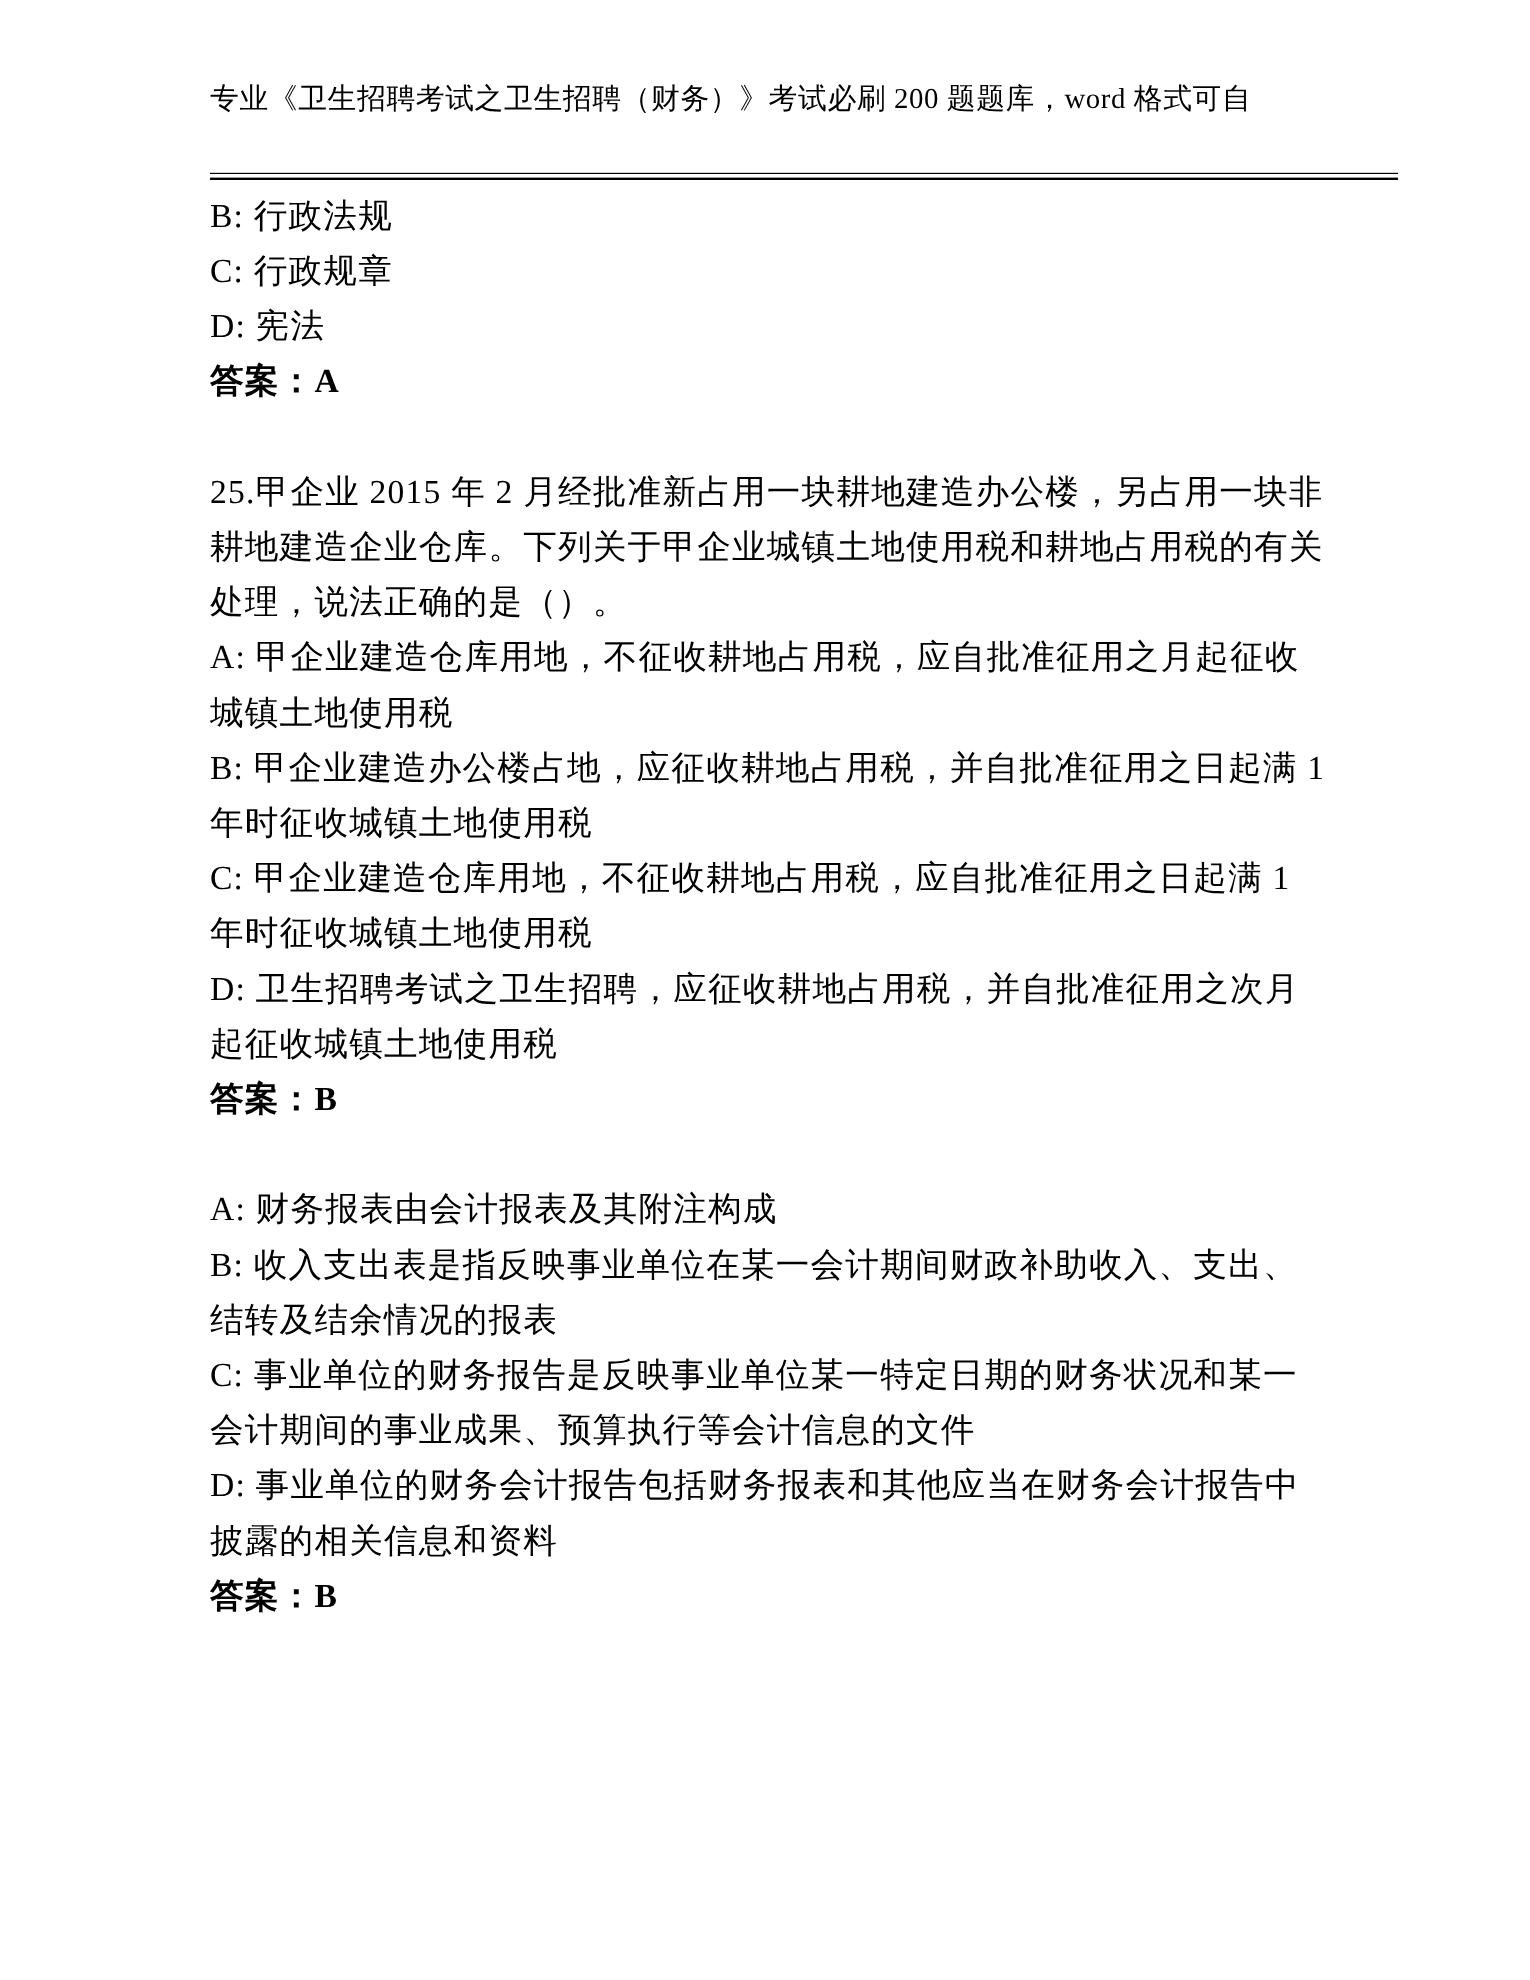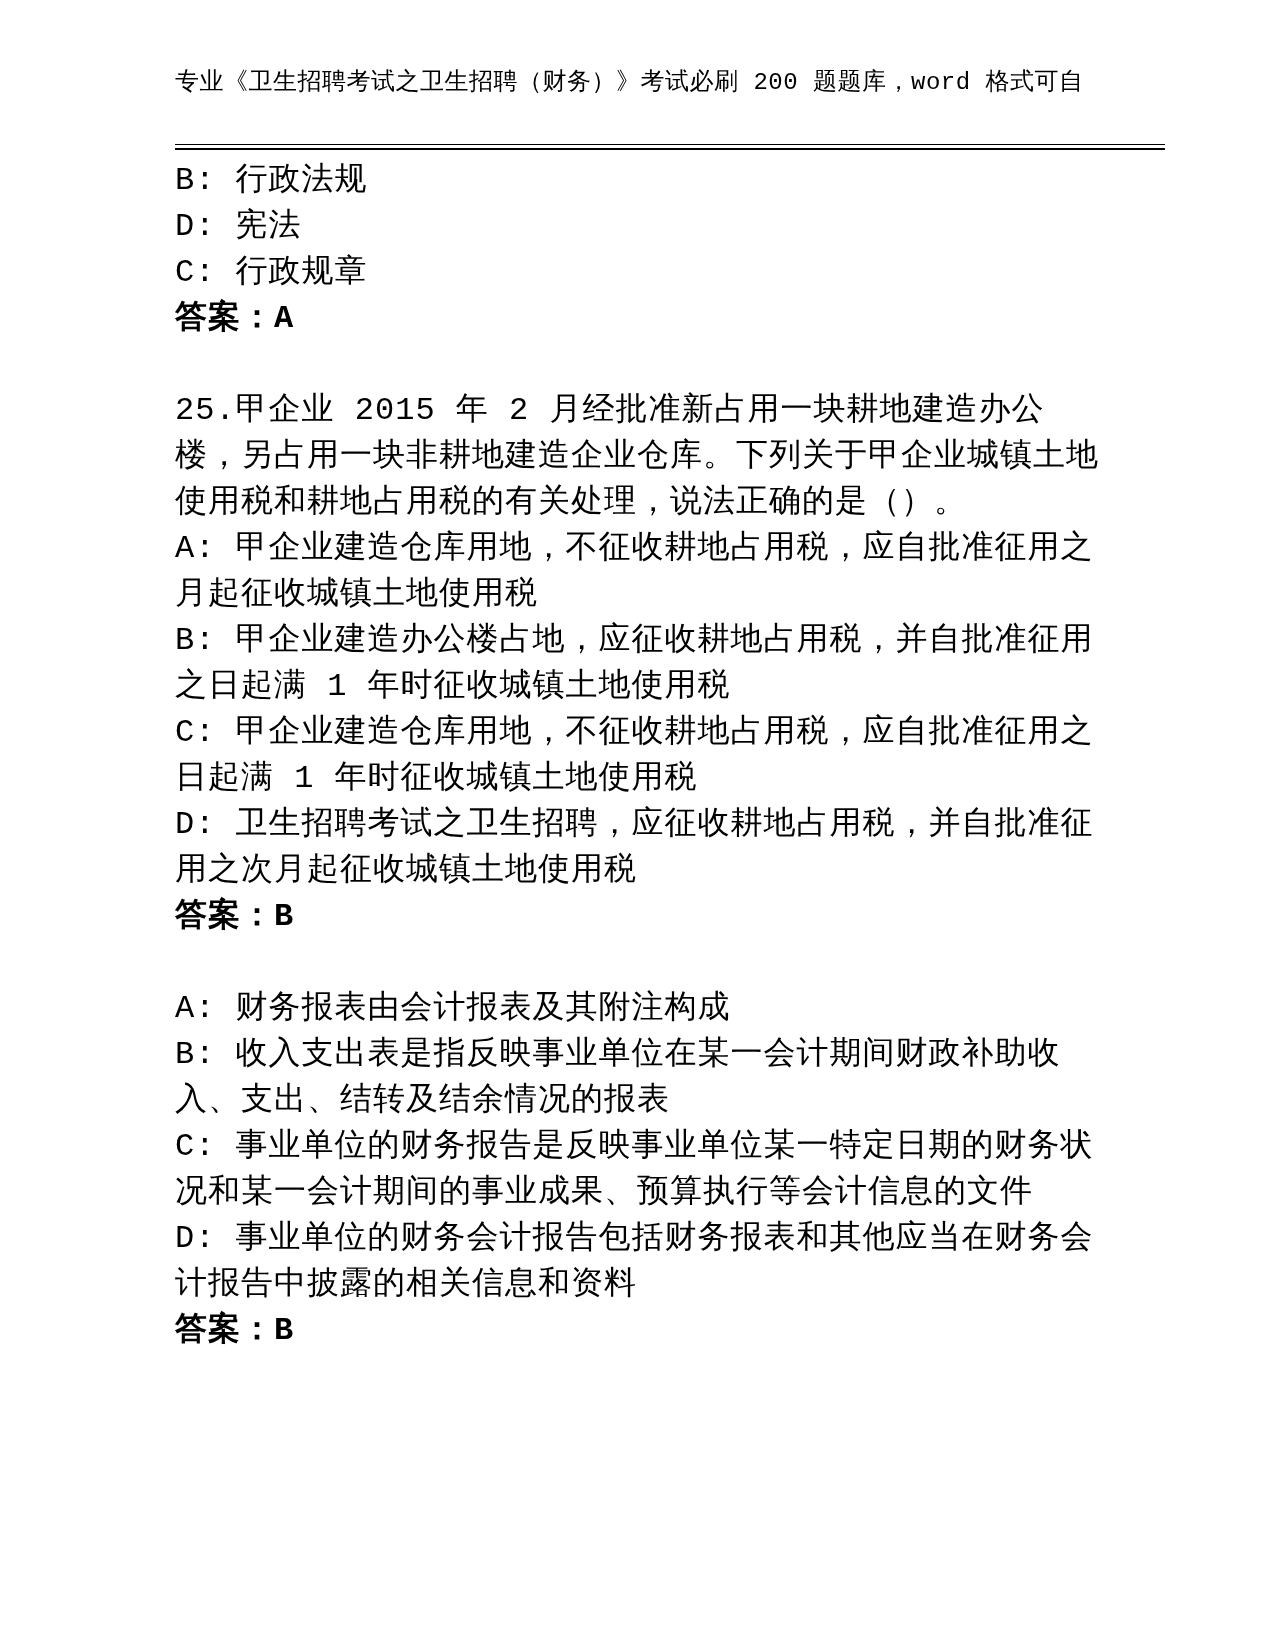--- a/index.html
+++ b/index.html
@@ -7,39 +7,39 @@
     padding: 0;
     background: #ffffff;
   }
   .page {
     position: relative;
     width: 1275px;
     height: 1650px;
     background: #ffffff;
     box-sizing: border-box;
     padding: 66px 165px 0 175px;
-    font-family: Liberation Mono, monospace;
+    font-family: Liberation Serif, serif;
     color: #000000;
     overflow: hidden;
   }
   .doc-header {
     font-size: 24px;
     line-height: 34px;
     letter-spacing: 0.5px;
   }
   .header-rule {
     margin-top: 44px;
     width: 990px;
     height: 3px;
     border-top: 1px solid #000000;
     border-bottom: 2px solid #000000;
   }
   .doc-body {
     margin-top: 8px;
-    font-size: 32px;
+    font-size: 28px;
     line-height: 46px;
     letter-spacing: 1px;
     width: 935px;
   }
   .doc-body p {
     margin: 0;
   }
   .answer {
     font-weight: bold;
   }
@@ -55,22 +55,22 @@
   <div class="doc-header">
     <div>专业《卫生招聘考试之卫生招聘（财务）》考试必刷 200 题题库，word 格式可自</div>
   </div>
 
   <div class="header-rule"></div>
 
   <div class="doc-body">
 
     <div class="block">
       <p>B: 行政法规</p>
+      <p>C: 行政规章</p>
       <p>D: 宪法</p>
-      <p>C: 行政规章</p>
       <p class="answer">答案：A</p>
     </div>
 
     <div class="spacer"></div>
 
     <div class="block">
       <p>25.甲企业 2015 年 2 月经批准新占用一块耕地建造办公楼，另占用一块非耕地建造企业仓库。下列关于甲企业城镇土地使用税和耕地占用税的有关处理，说法正确的是（）。</p>
       <p>A: 甲企业建造仓库用地，不征收耕地占用税，应自批准征用之月起征收城镇土地使用税</p>
       <p>B: 甲企业建造办公楼占地，应征收耕地占用税，并自批准征用之日起满 1 年时征收城镇土地使用税</p>
       <p>C: 甲企业建造仓库用地，不征收耕地占用税，应自批准征用之日起满 1 年时征收城镇土地使用税</p>

